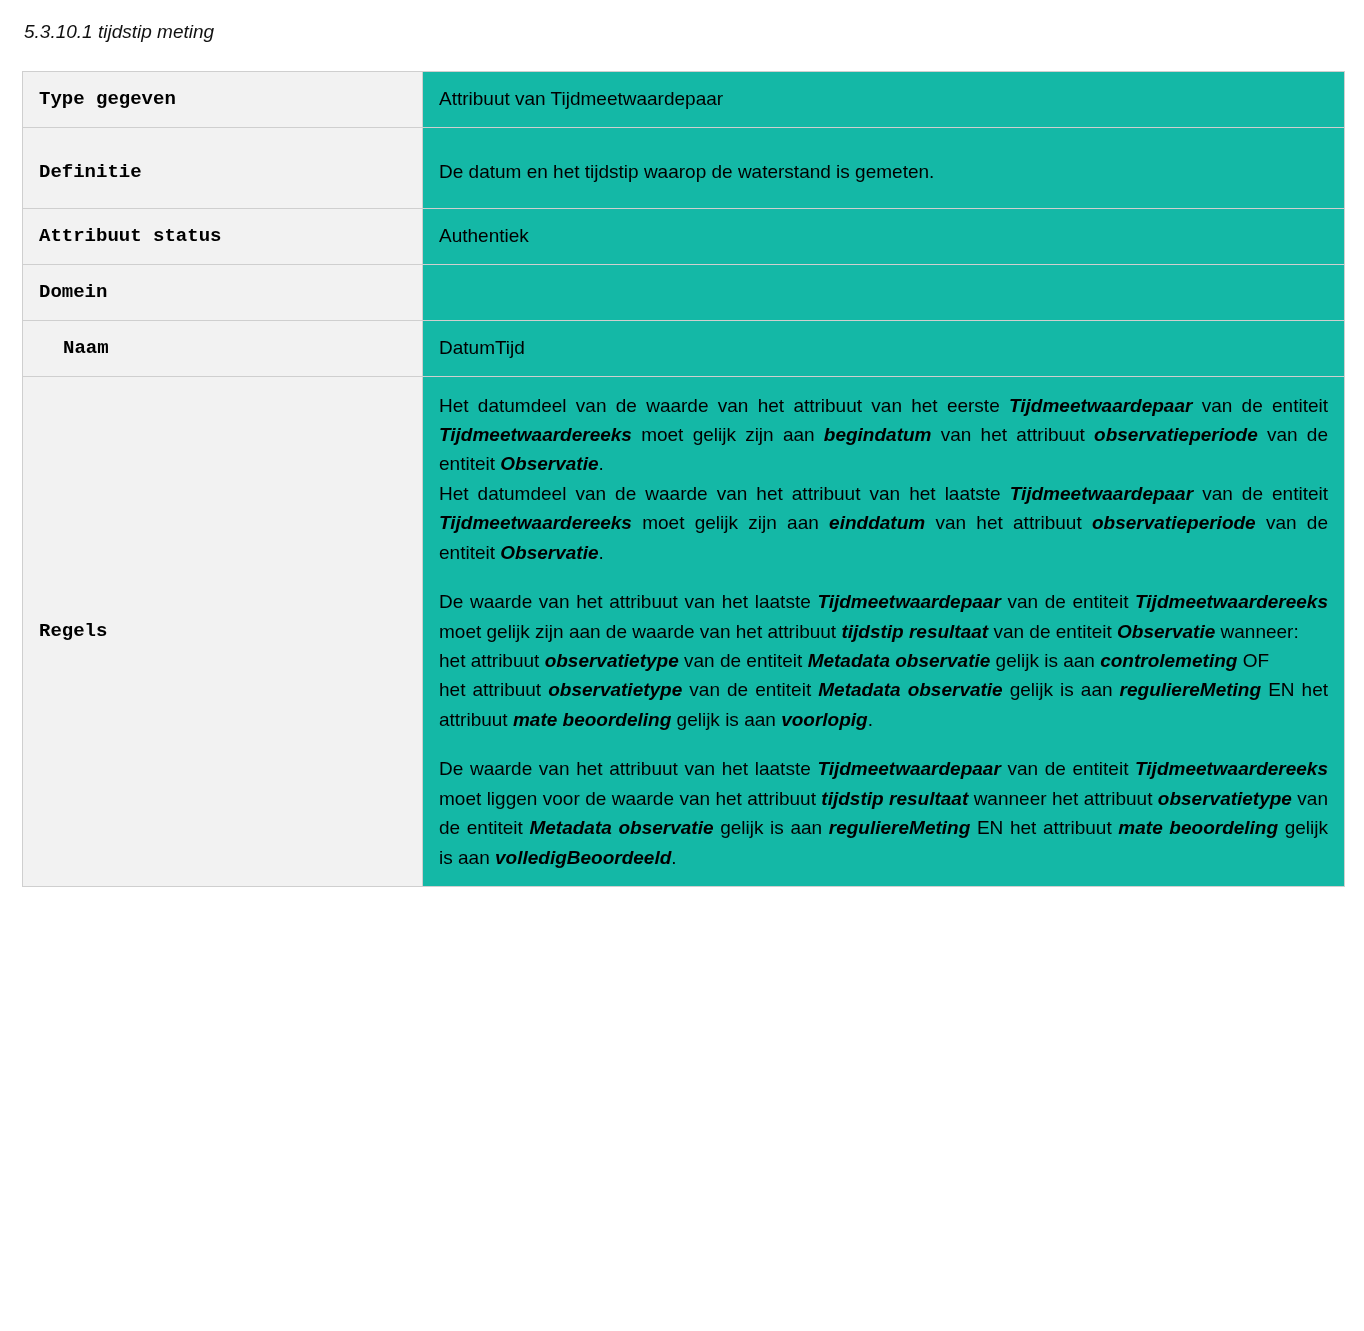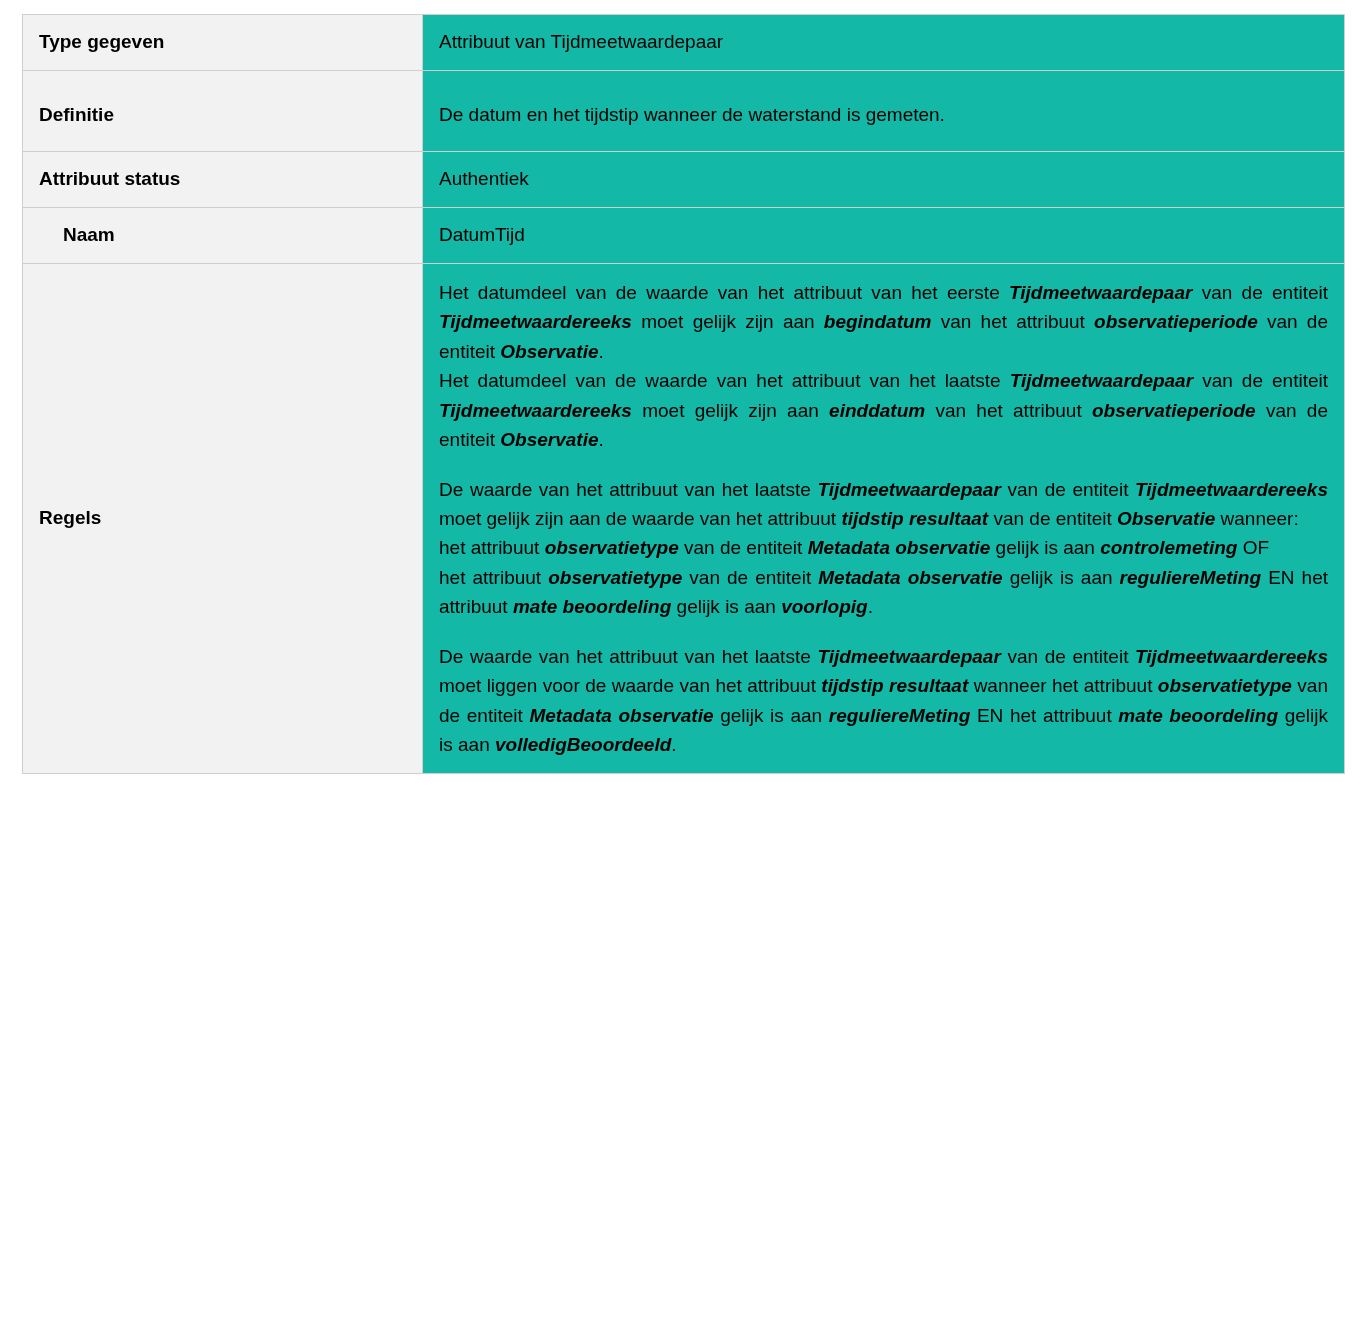--- a/index.html
+++ b/index.html
@@ -38,20 +38,21 @@
     border: 1px solid #cfcfcf;
     padding: 14px 16px;
     vertical-align: top;
     font-size: 19px;
     line-height: 1.42;
   }
   td.label {
     font-weight: bold;
     background: #f2f2f2;
     white-space: nowrap;
+    font-family: Liberation Mono, monospace;
   }
   td.label.indent {
     padding-left: 40px;
   }
   td.value {
     background: #14b8a6;
   }
   tr.tall td { padding-top: 31px; padding-bottom: 22px; }
 
   tr.rules td.label {
@@ -71,38 +72,43 @@
   .rules-para.nogap { margin-bottom: 0; }
   .rules-block { margin-bottom: 20px; }
   .rules-block:last-child { margin-bottom: 0; }
   i { font-style: italic; font-weight: bold; }
 </style>
 </head>
 <body>
 
 <div class="page">
 
+  <div class="section-heading">5.3.10.1 tijdstip meting</div>
 
   <table class="attr-table">
     <colgroup>
       <col class="label-col">
       <col class="value-col">
     </colgroup>
     <tbody>
       <tr>
         <td class="label">Type gegeven</td>
         <td class="value">Attribuut van Tijdmeetwaardepaar</td>
       </tr>
       <tr class="tall">
         <td class="label">Definitie</td>
-        <td class="value">De datum en het tijdstip wanneer de waterstand is gemeten.</td>
+        <td class="value">De datum en het tijdstip waarop de waterstand is gemeten.</td>
       </tr>
       <tr>
         <td class="label">Attribuut status</td>
         <td class="value">Authentiek</td>
+      </tr>
+      <tr>
+        <td class="label">Domein</td>
+        <td class="value"></td>
       </tr>
       <tr>
         <td class="label indent">Naam</td>
         <td class="value">DatumTijd</td>
       </tr>
       <tr class="rules">
         <td class="label">Regels</td>
         <td class="value rules-cell">
 
           <div class="rules-block">

